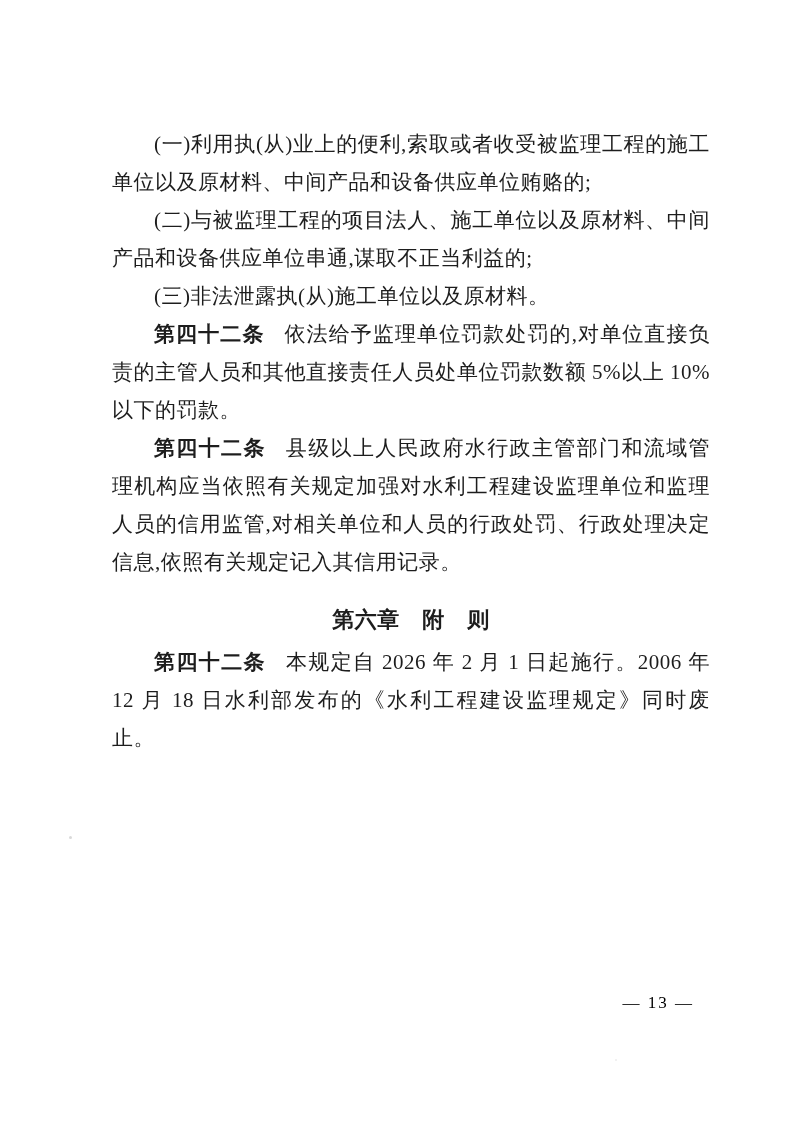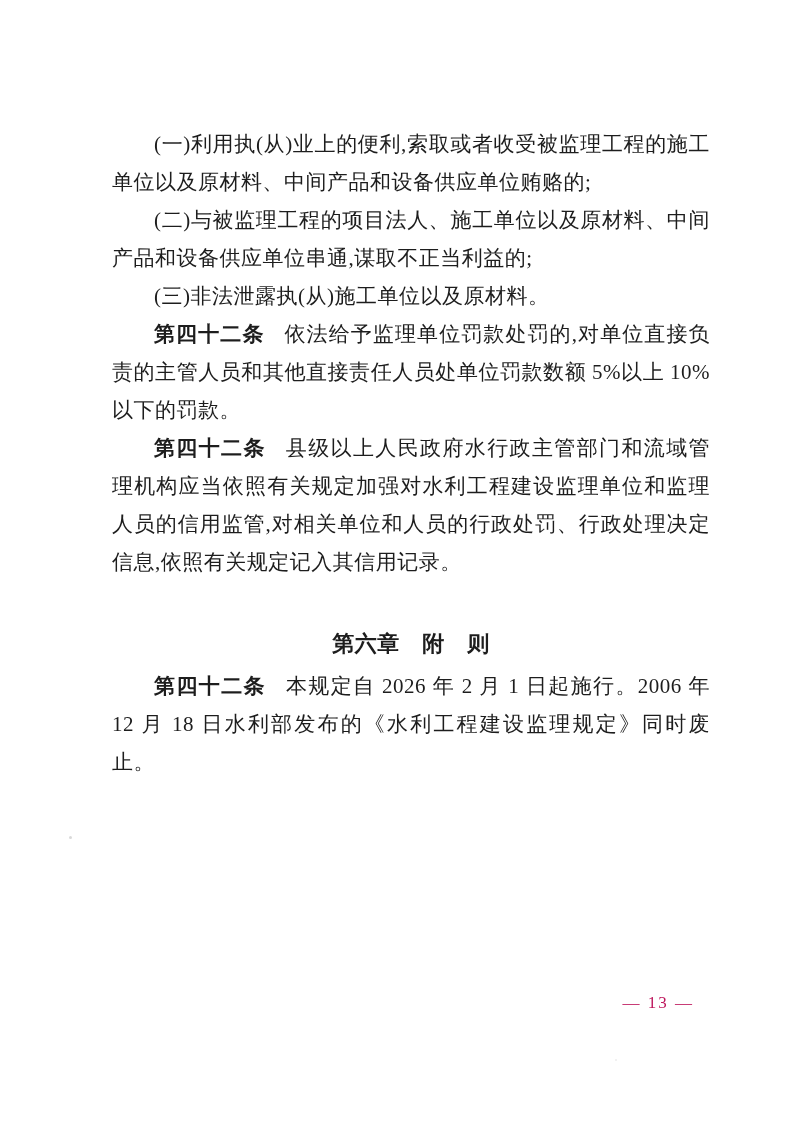--- a/index.html
+++ b/index.html
@@ -31,36 +31,36 @@
   }
   .para.indent {
     text-indent: 2em;
   }
   .art-label {
     font-weight: 700;
     margin-right: 20px;
     font-family: "Liberation Sans", "DejaVu Sans", sans-serif;
   }
   .chapter {
-    margin-top: 44px;
+    margin-top: 20px;
     margin-bottom: 4px;
     text-align: center;
     font-weight: 700;
     font-size: 22px;
     line-height: 38px;
     font-family: "Liberation Sans", "DejaVu Sans", sans-serif;
   }
   .page-number {
     position: absolute;
     top: 993px;
     right: 100px;
     font-size: 17px;
     line-height: 20px;
     letter-spacing: 2px;
-    color: #be185d;
+    color: #000000;
   }
   .speck {
     position: absolute;
     border-radius: 50%;
   }
   .speck-1 {
     left: 69px;
     top: 836px;
     width: 3px;
     height: 3px;

